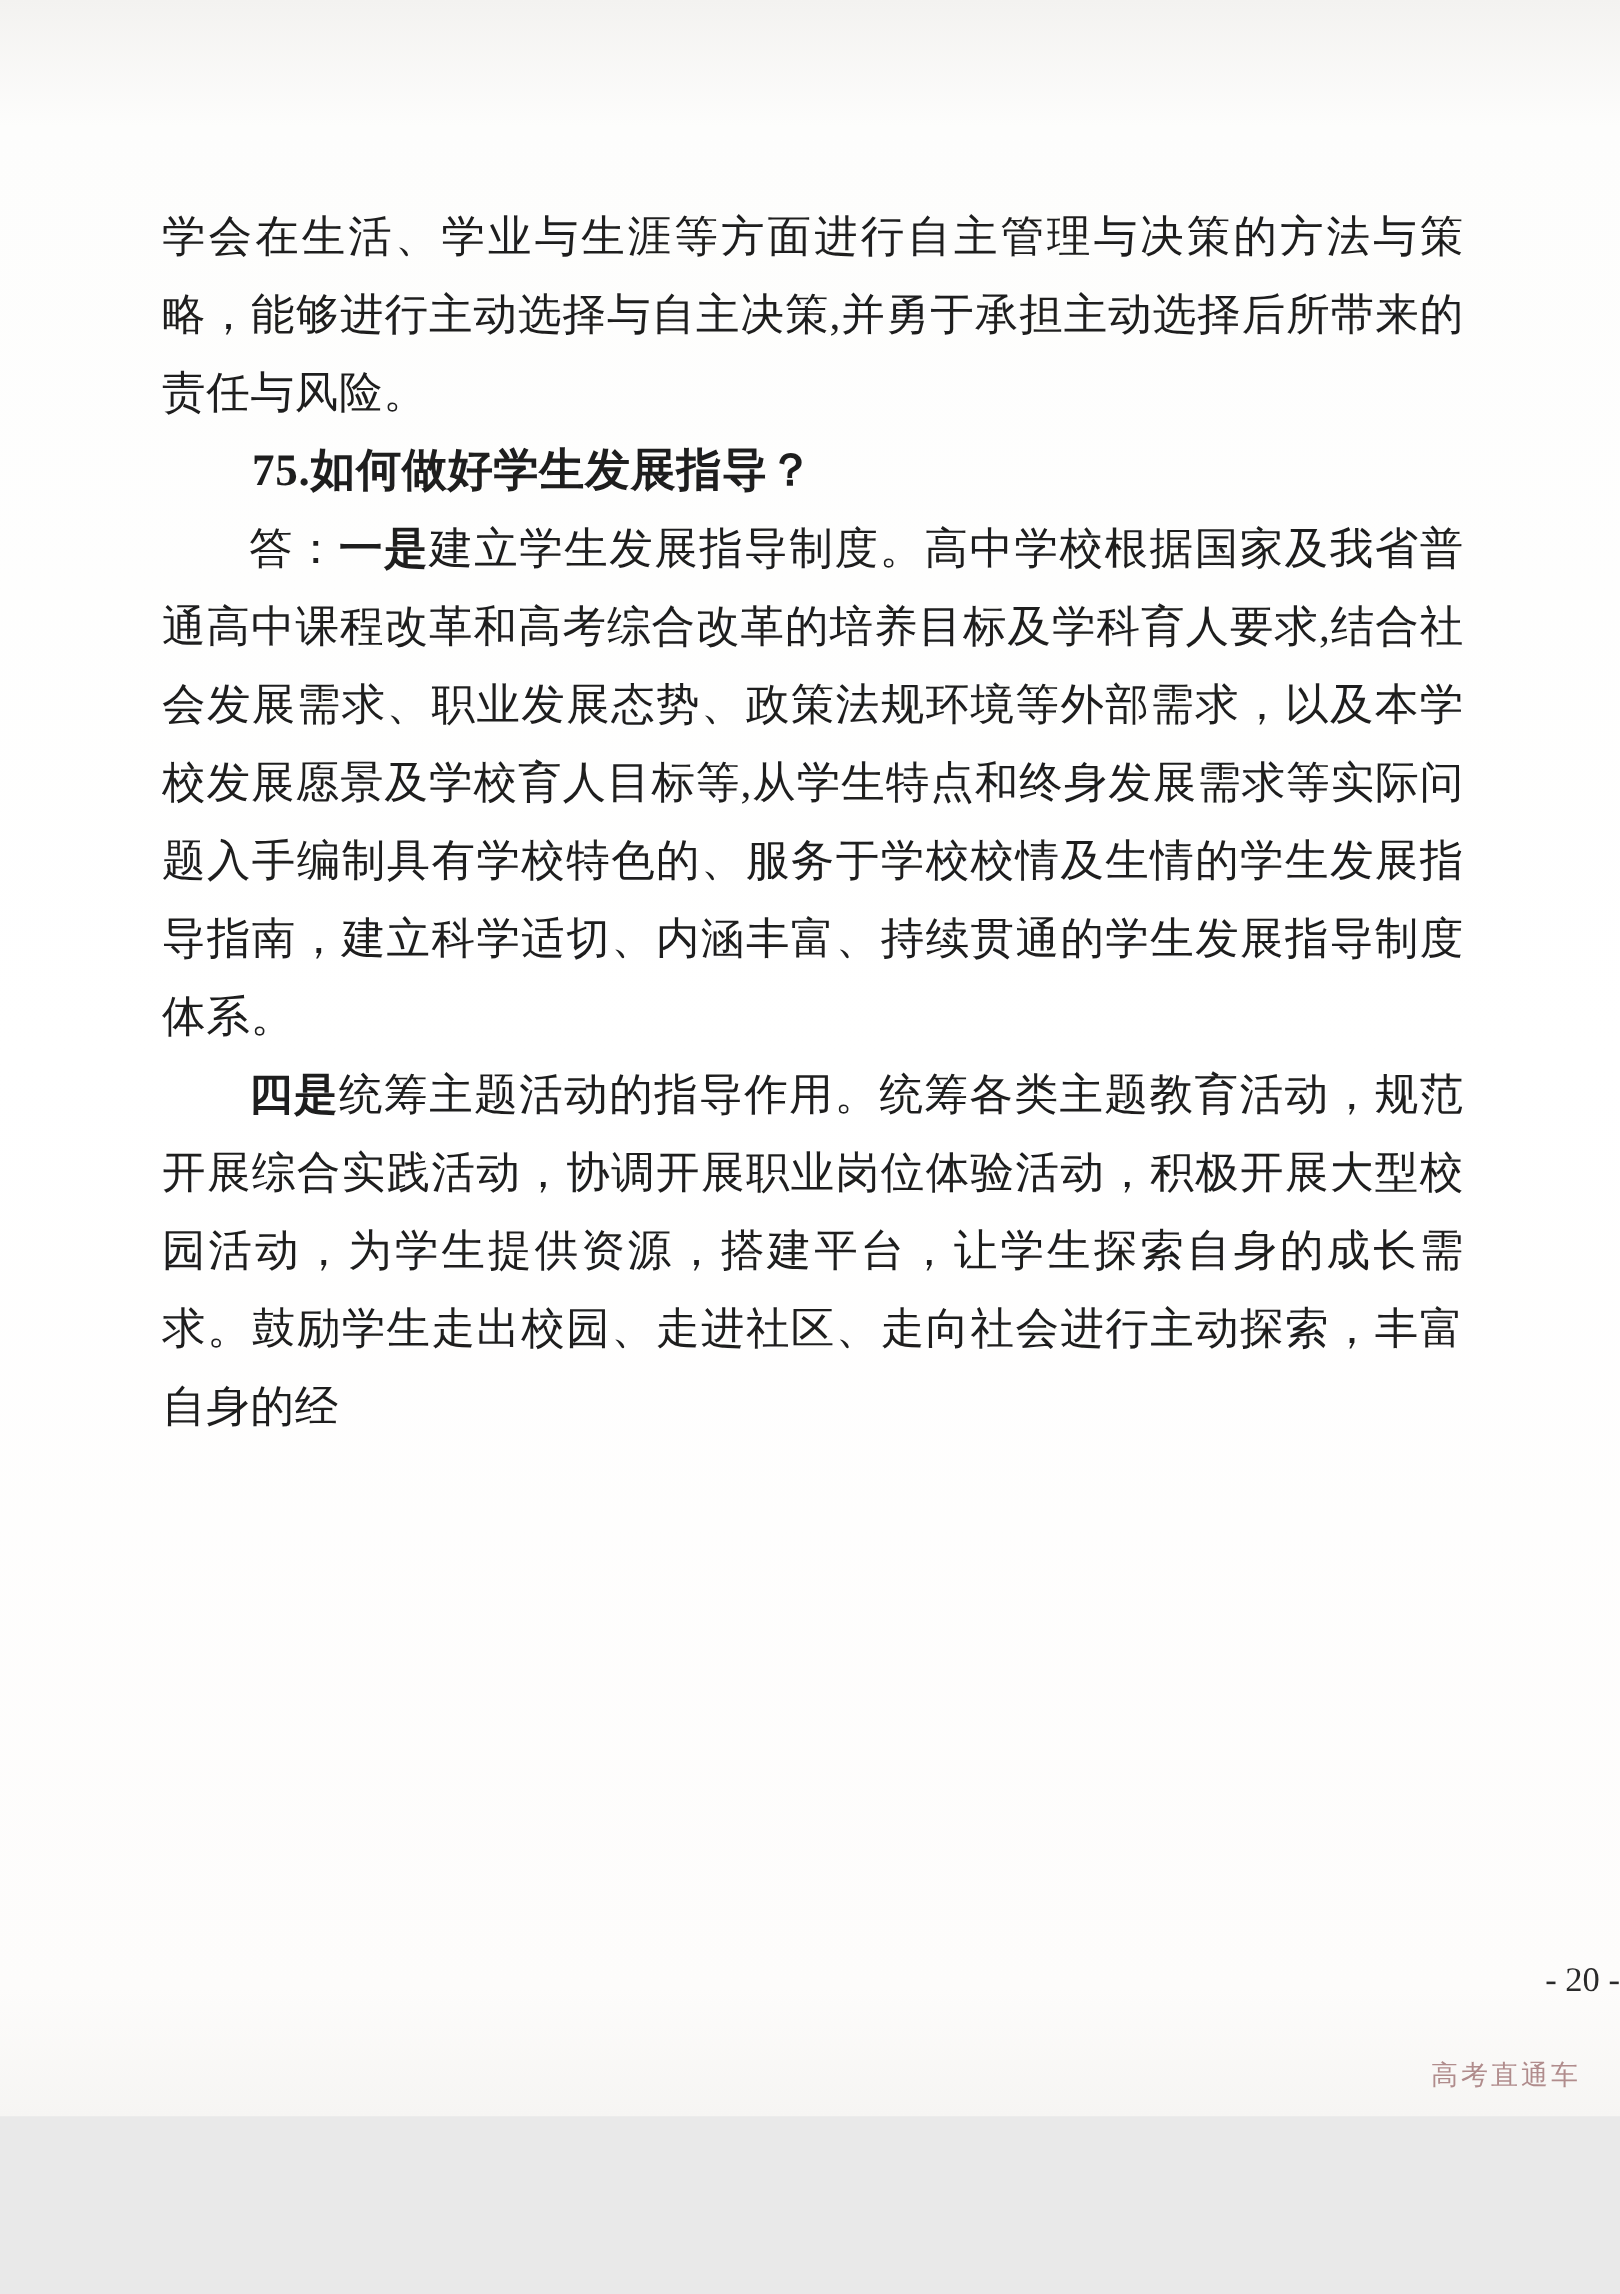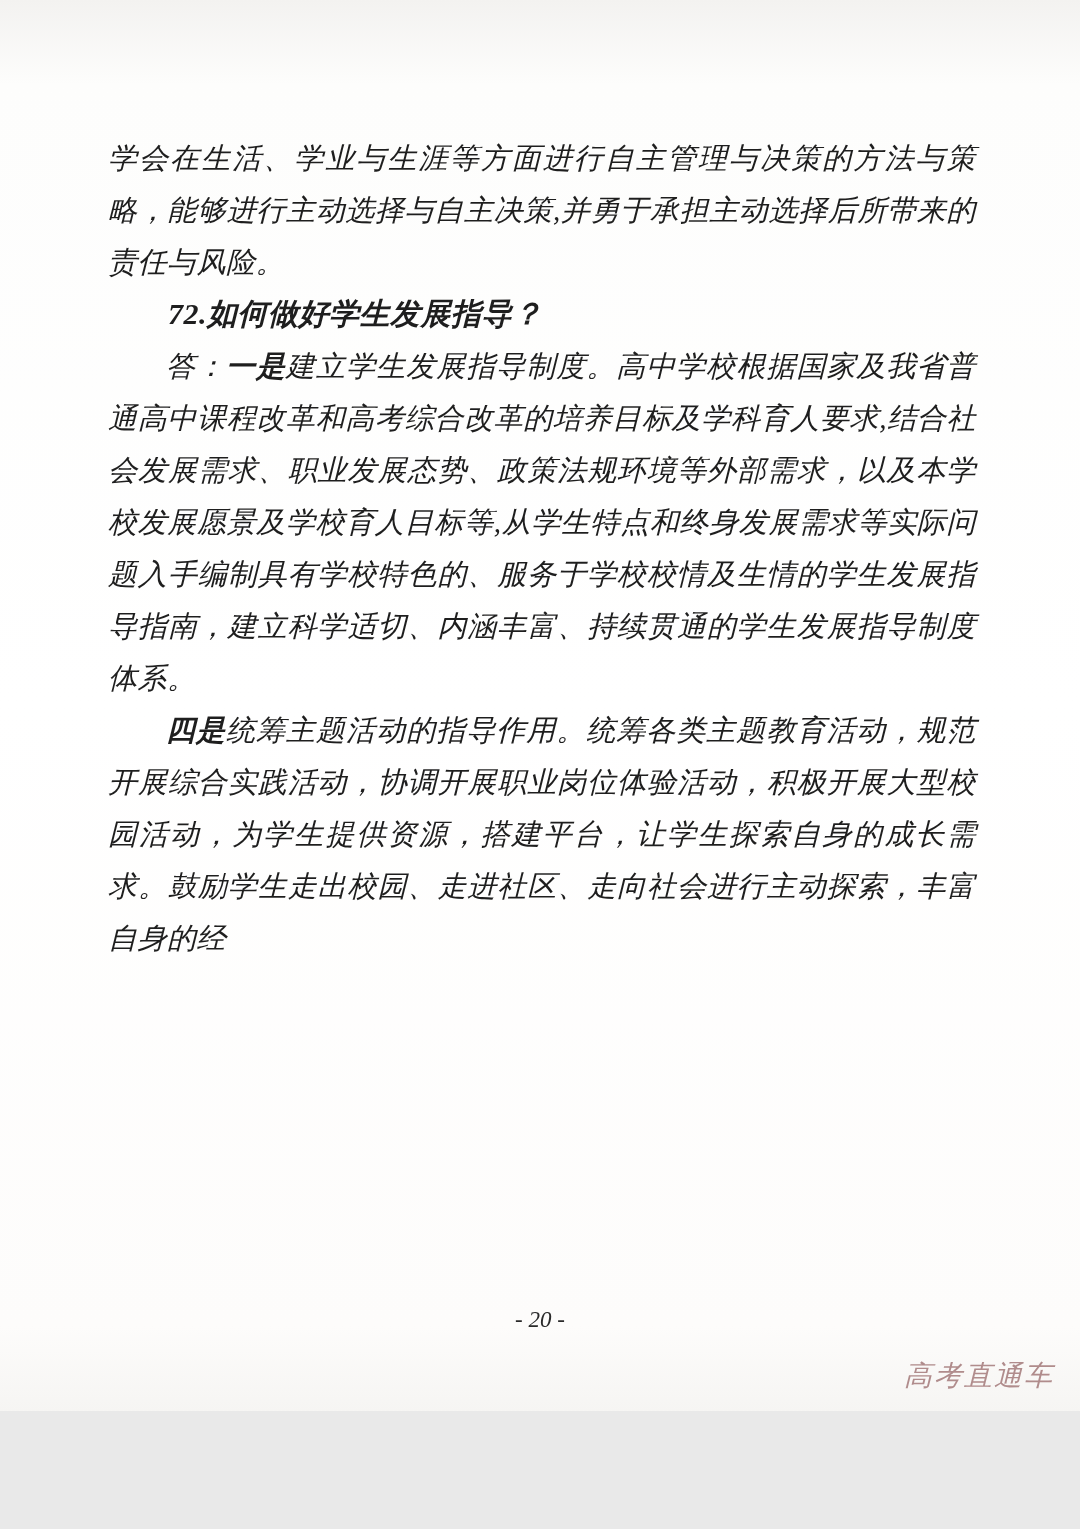--- a/index.html
+++ b/index.html
@@ -9,21 +9,20 @@
   }
   .page {
     position: relative;
     width: 1080px;
     height: 1411px;
     margin: 0 auto;
     background: linear-gradient(180deg, #f3f2f0 0%, #fdfdfc 6%, #ffffff 50%, #fdfcfb 94%, #f6f5f3 100%);
     overflow: hidden;
     font-family: "Liberation Serif", "DejaVu Serif", serif;
     color: #1e1e1e;
-    font-style: italic;
   }
   .content {
     position: absolute;
     left: 108px;
     right: 104px;
     top: 132px;
     font-size: 29px;
     line-height: 52px;
     text-align: justify;
     letter-spacing: 0.5px;
@@ -43,44 +42,44 @@
     line-height: 52px;
   }
   .bold-lead {
     font-weight: bold;
   }
   .page-number {
     position: absolute;
     left: 0;
     right: 0;
     bottom: 78px;
-    text-align: center;
+    text-align: right;
     font-size: 23px;
     color: #2a2a2a;
   }
   .watermark {
     position: absolute;
     right: 26px;
     bottom: 16px;
-    font-size: 28px;
+    font-size: 18px;
     color: #b08c8c;
     font-family: "Liberation Sans", "DejaVu Sans", sans-serif;
     letter-spacing: 2px;
   }
 </style>
 </head>
 <body>
 
 <div class="page">
 
   <div class="content">
 
     <p class="para no-indent">学会在生活、学业与生涯等方面进行自主管理与决策的方法与策略，能够进行主动选择与自主决策,并勇于承担主动选择后所带来的责任与风险。</p>
 
-    <h2 class="heading">72.如何做好学生发展指导？</h2>
+    <h2 class="heading">75.如何做好学生发展指导？</h2>
 
     <p class="para"><span>答：</span><span class="bold-lead">一是</span><span>建立学生发展指导制度。高中学校根据国家及我省普通高中课程改革和高考综合改革的培养目标及学科育人要求,结合社会发展需求、职业发展态势、政策法规环境等外部需求，以及本学校发展愿景及学校育人目标等,从学生特点和终身发展需求等实际问题入手编制具有学校特色的、服务于学校校情及生情的学生发展指导指南，建立科学适切、内涵丰富、持续贯通的学生发展指导制度体系。</span></p>
 
 
 
     <p class="para"><span class="bold-lead">四是</span><span>统筹主题活动的指导作用。统筹各类主题教育活动，规范开展综合实践活动，协调开展职业岗位体验活动，积极开展大型校园活动，为学生提供资源，搭建平台，让学生探索自身的成长需求。鼓励学生走出校园、走进社区、走向社会进行主动探索，丰富自身的经</span></p>
 
   </div>
 
   <div class="page-number">- 20 -</div>

